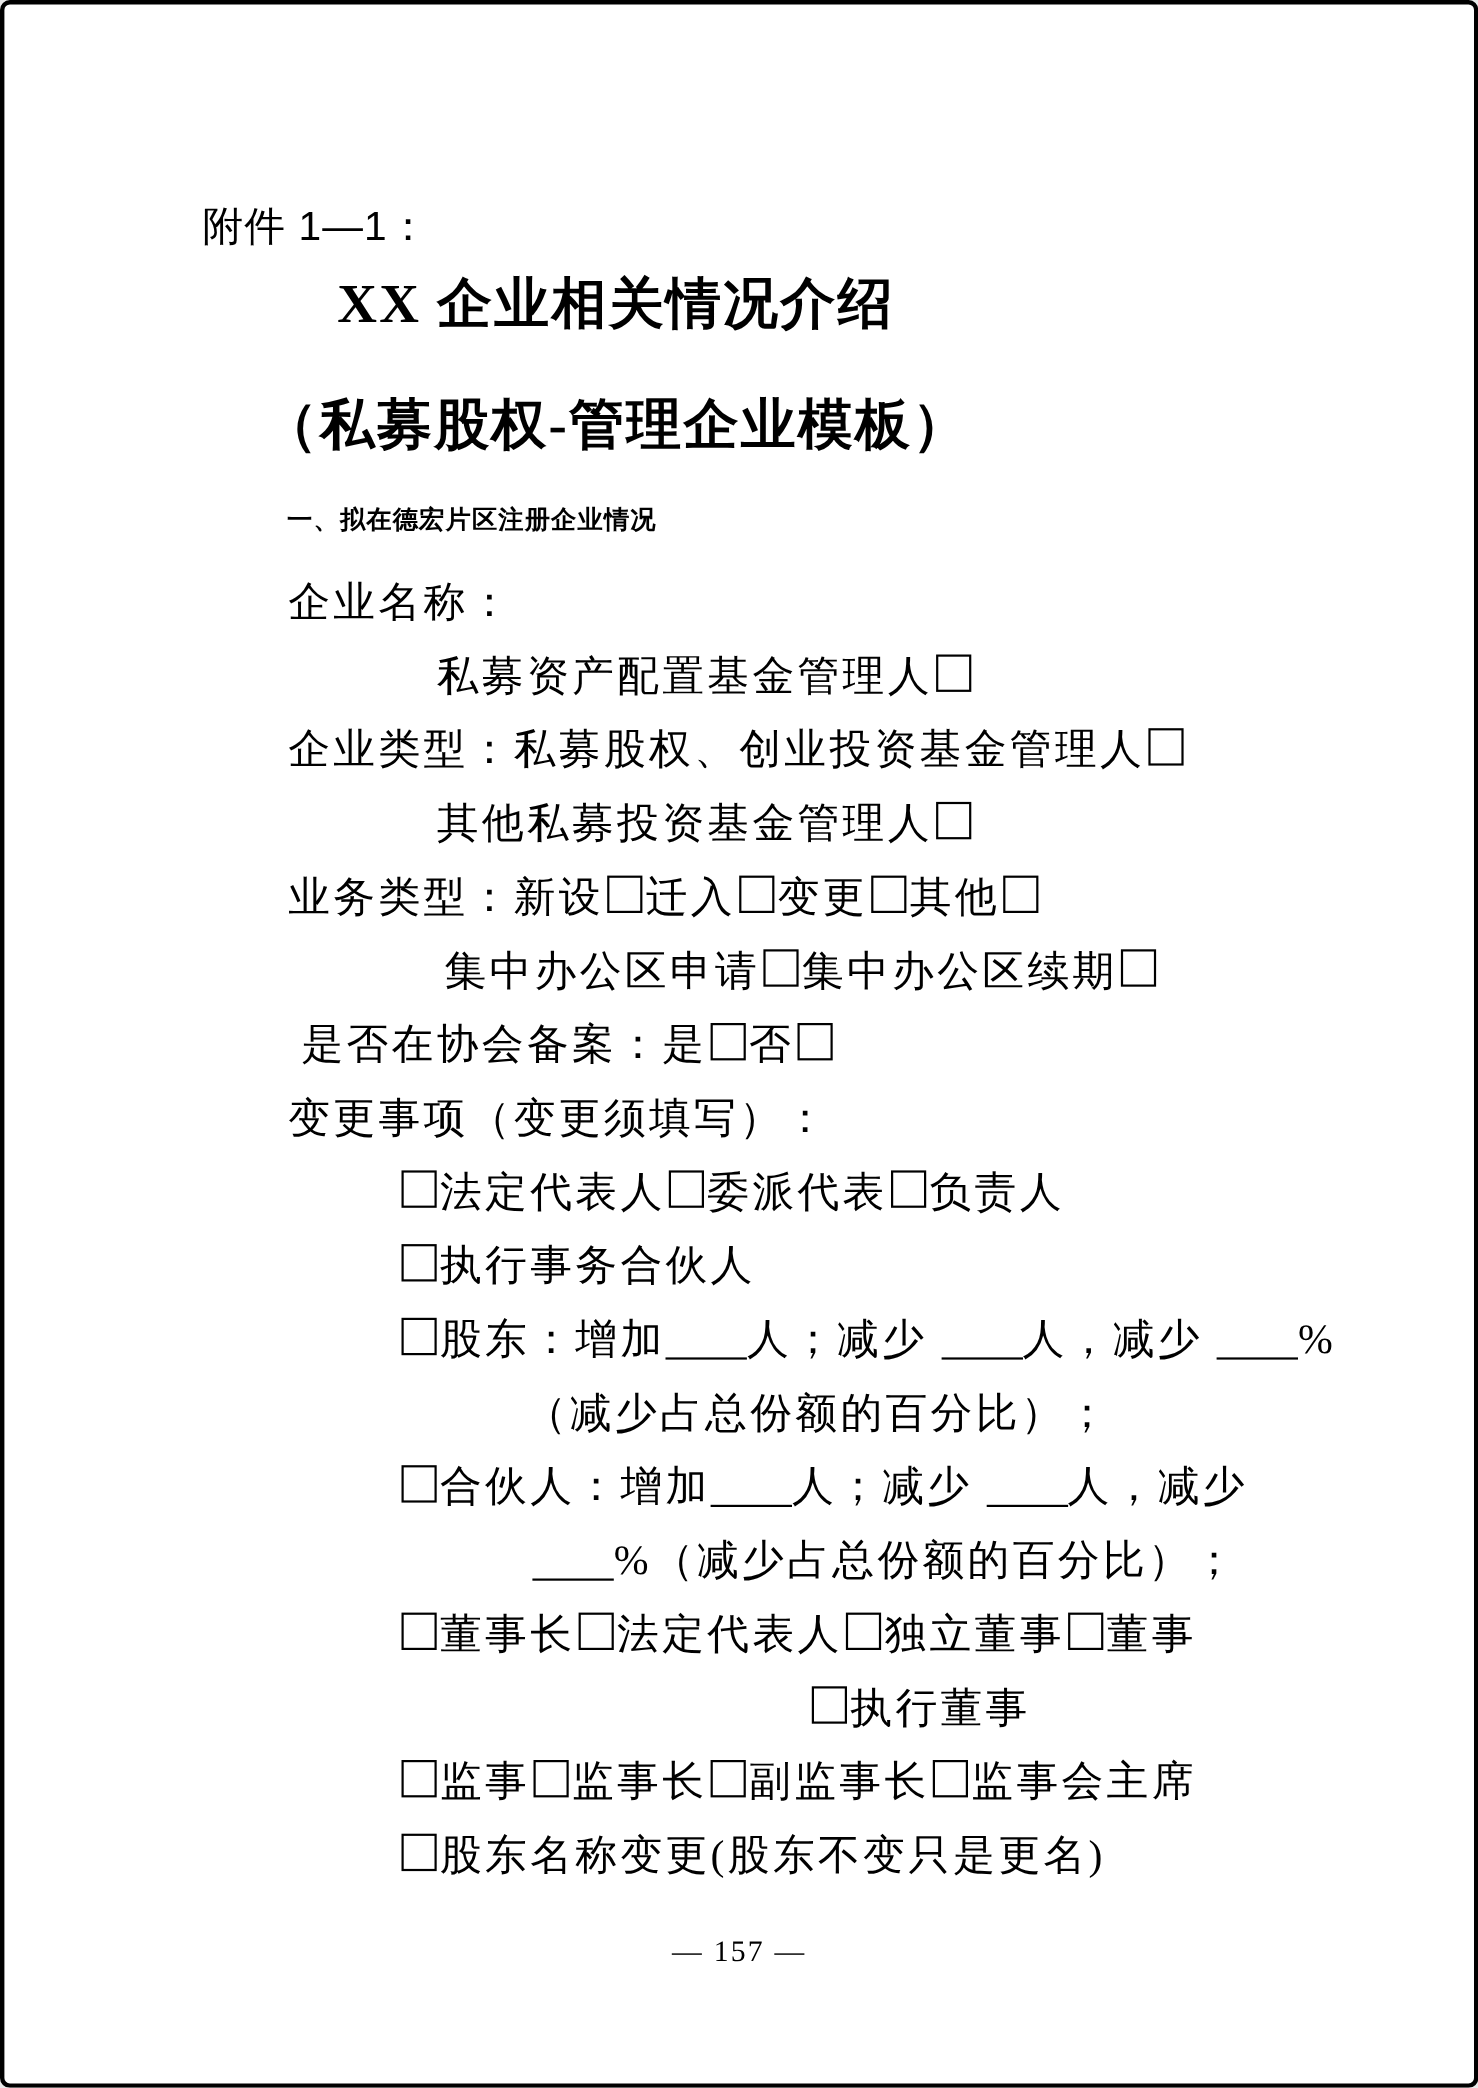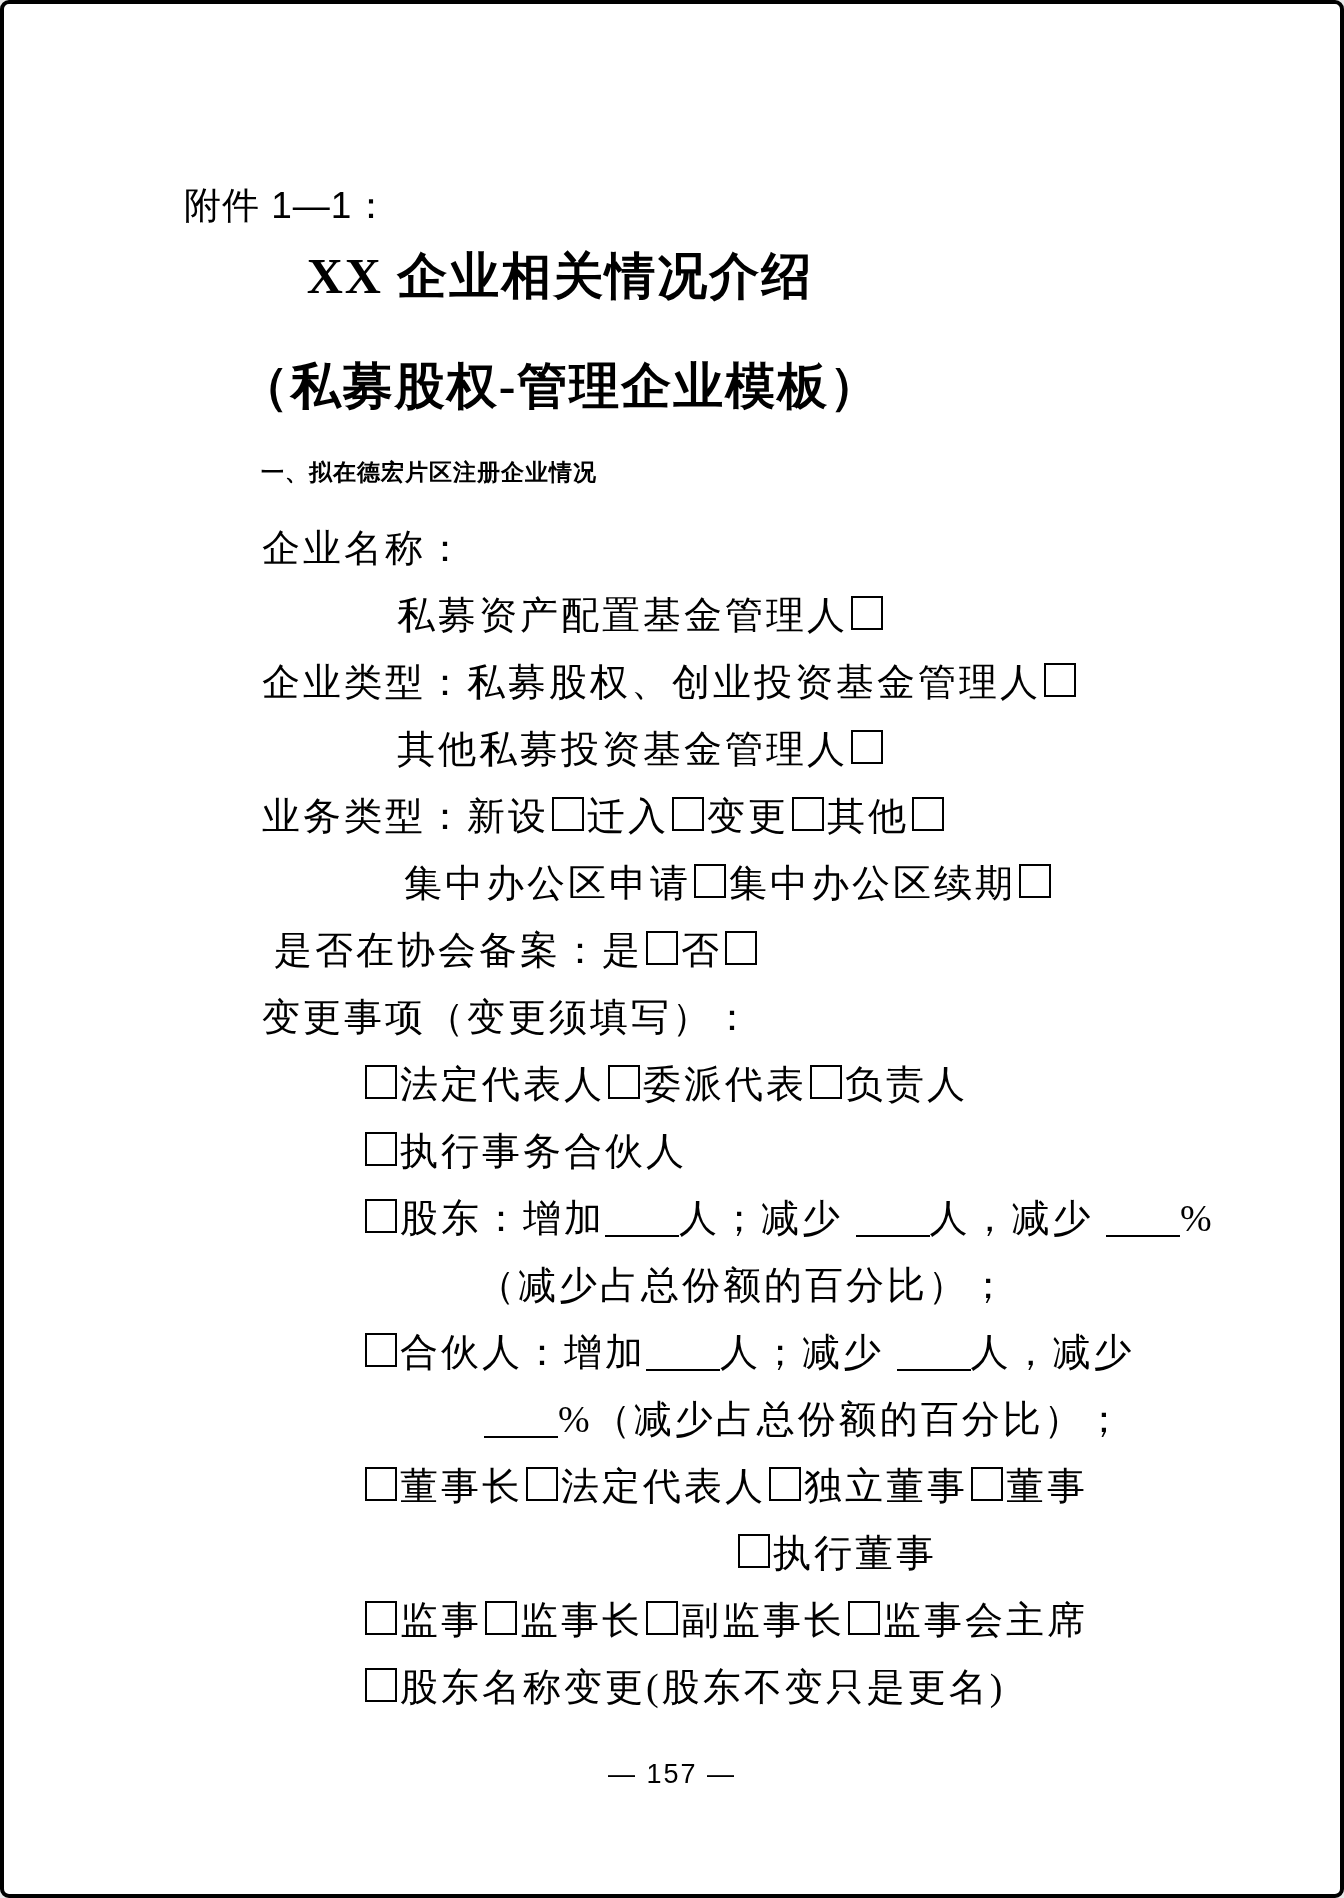--- a/index.html
+++ b/index.html
@@ -48,21 +48,21 @@
   }
   .blank{
     display:inline-block;
     width:74px;height:0;
     border-bottom:2px solid #000;
     vertical-align:-6px;
   }
   .footer{
     position:absolute;top:1755px;left:0;width:100%;text-align:center;
     font-size:27px;letter-spacing:2px;
-    font-family:Liberation Sans, sans-serif;
+    font-family:Liberation Serif, serif;
   }
 </style>
 </head>
 <body>
 
 <div class="page">
   <div class="attachment-label">附件 1—1：</div>
   <div class="doc-title">XX 企业相关情况介绍</div>
   <div class="doc-subtitle">（私募股权-管理企业模板）</div>
   <div class="section-heading">一、拟在德宏片区注册企业情况</div>

